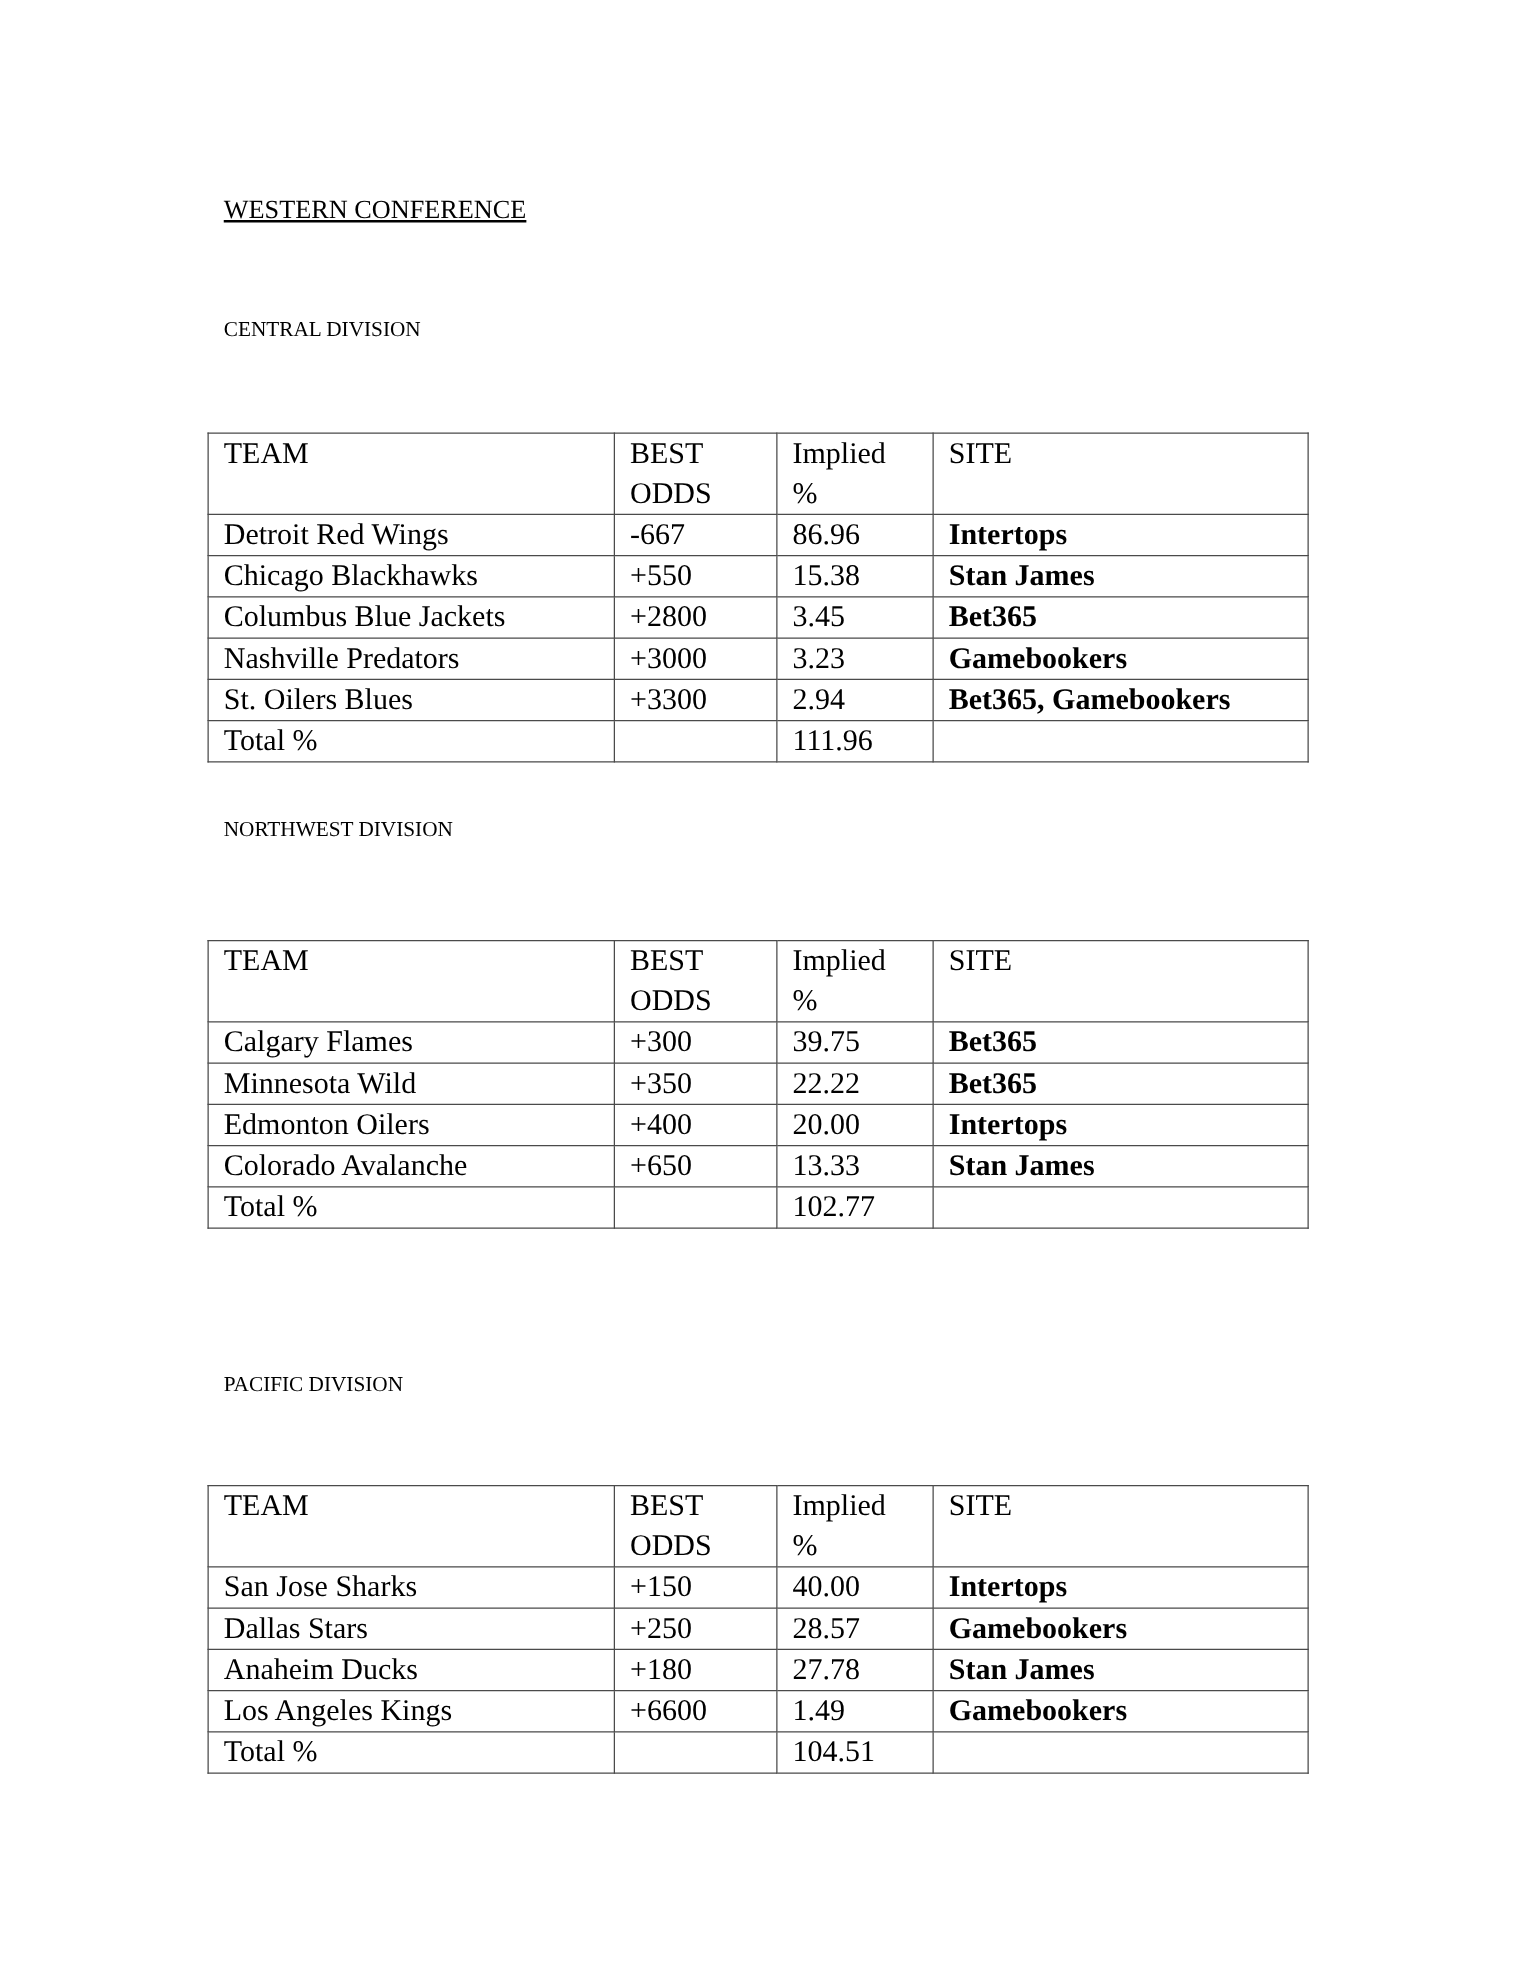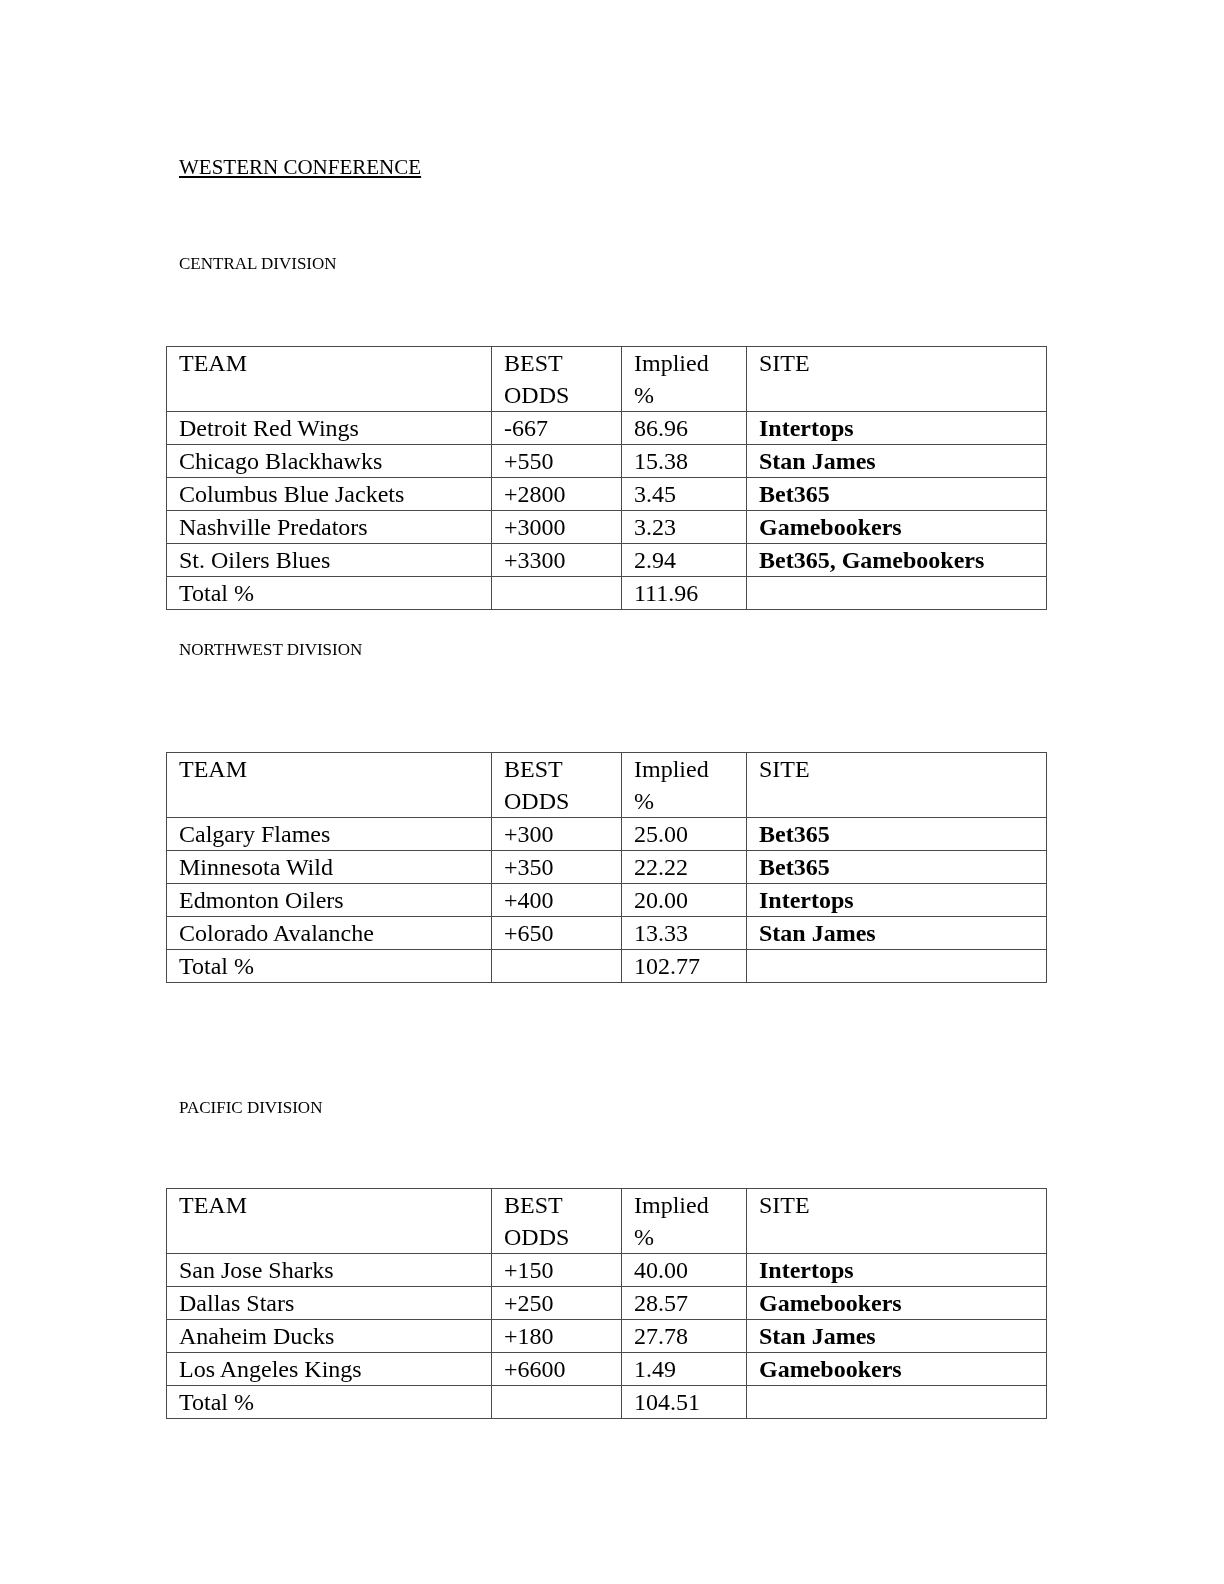--- a/index.html
+++ b/index.html
@@ -126,21 +126,21 @@
       </tr>
       <tr>
         <td class="team-cell">Total %</td>
         <td class="odds-cell"></td>
         <td class="implied-cell">111.96</td>
         <td class="site-cell"></td>
       </tr>
     </tbody>
   </table>
 
-  <div class="section-heading" style="top:626px;">NORTHWEST DIVISION</div>
+  <div class="section-heading" style="top:640px;">NORTHWEST DIVISION</div>
 
   <table class="odds-table" style="top:740px;">
     <colgroup>
       <col class="col-team">
         <col class="col-odds">
         <col class="col-implied">
         <col class="col-site">
     </colgroup>
     <tbody>
       <tr>
@@ -155,21 +155,21 @@
             <span class="hdr-line">Implied</span>
             <span class="hdr-line">%</span>
           </td>
         <td>
             <span class="hdr-line">SITE</span>
           </td>
       </tr>
       <tr>
         <td class="team-cell">Calgary Flames</td>
         <td class="odds-cell">+300</td>
-        <td class="implied-cell">25.00</td>
+        <td class="implied-cell">39.75</td>
         <td class="site-cell">Bet365</td>
       </tr>
       <tr>
         <td class="team-cell">Minnesota Wild</td>
         <td class="odds-cell">+350</td>
         <td class="implied-cell">22.22</td>
         <td class="site-cell">Bet365</td>
       </tr>
       <tr>
         <td class="team-cell">Edmonton Oilers</td>

